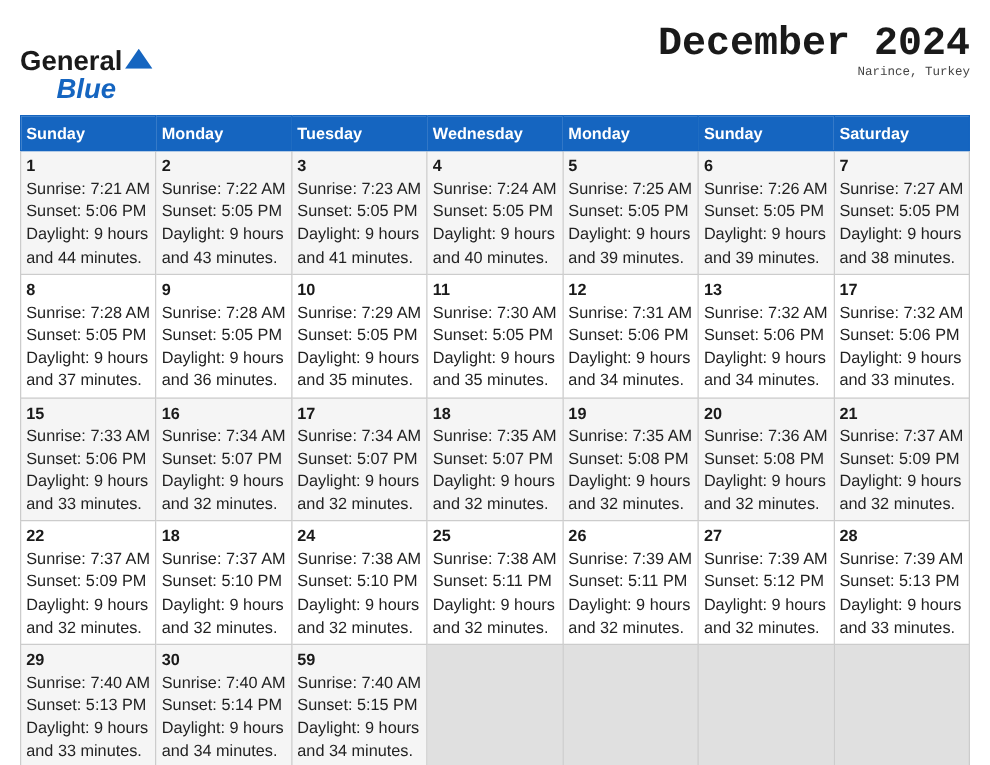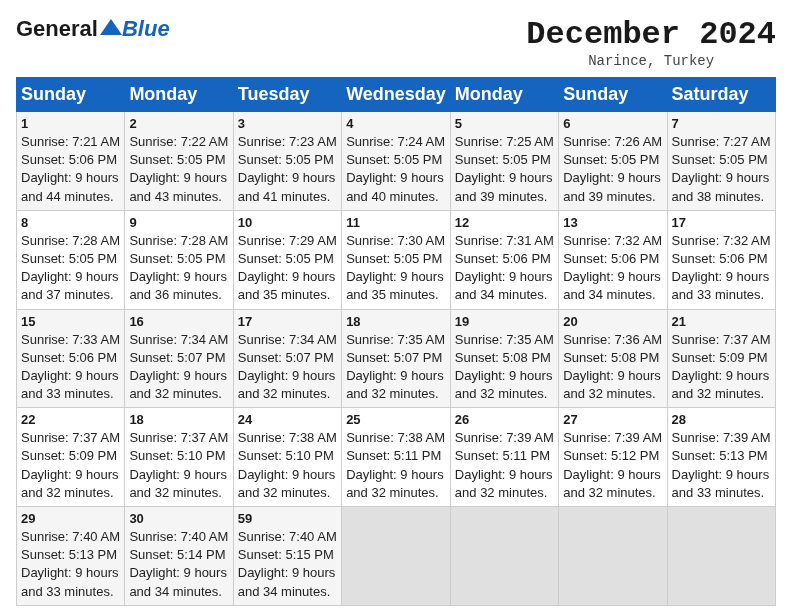--- a/index.html
+++ b/index.html
@@ -11,48 +11,48 @@
       padding: 16px;
     }
     .header-area {
       display: flex;
       justify-content: space-between;
       align-items: flex-start;
       margin-bottom: 8px;
     }
     .logo {
       display: flex;
-      flex-direction: row;
-      align-items: flex-end;
+      flex-direction: column;
+      align-items: center;
+      margin-top: 20px;
     }
     .title-area {
       text-align: right;
       font-family: Liberation Mono, monospace;
     }
     .month-title {
       font-size: 32px;
       font-weight: bold;
       color: #1a1a1a;
     }
     .subtitle {
-      font-size: 14px;
+      font-size: 10px;
       color: #444;
-      text-align: center;
     }
     table {
       width: 100%;
       border-collapse: collapse;
       font-size: 11px;
     }
     thead tr th {
       background-color: #1565c0;
       color: #fff;
       padding: 6px 4px;
       text-align: left;
-      font-size: 18px;
+      font-size: 13px;
       font-weight: bold;
       border: 1px solid #1565c0;
     }
     tbody tr td {
       border: 1px solid #ccc;
       vertical-align: top;
       padding: 4px;
       width: 14.28%;
       min-height: 80px;
       background: #fff;

